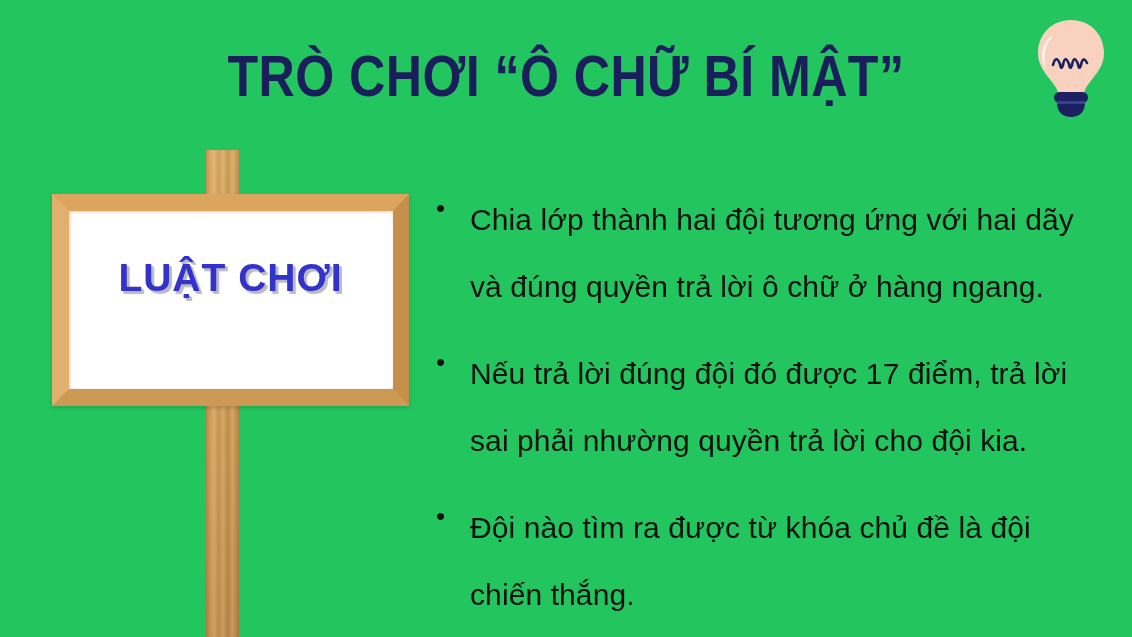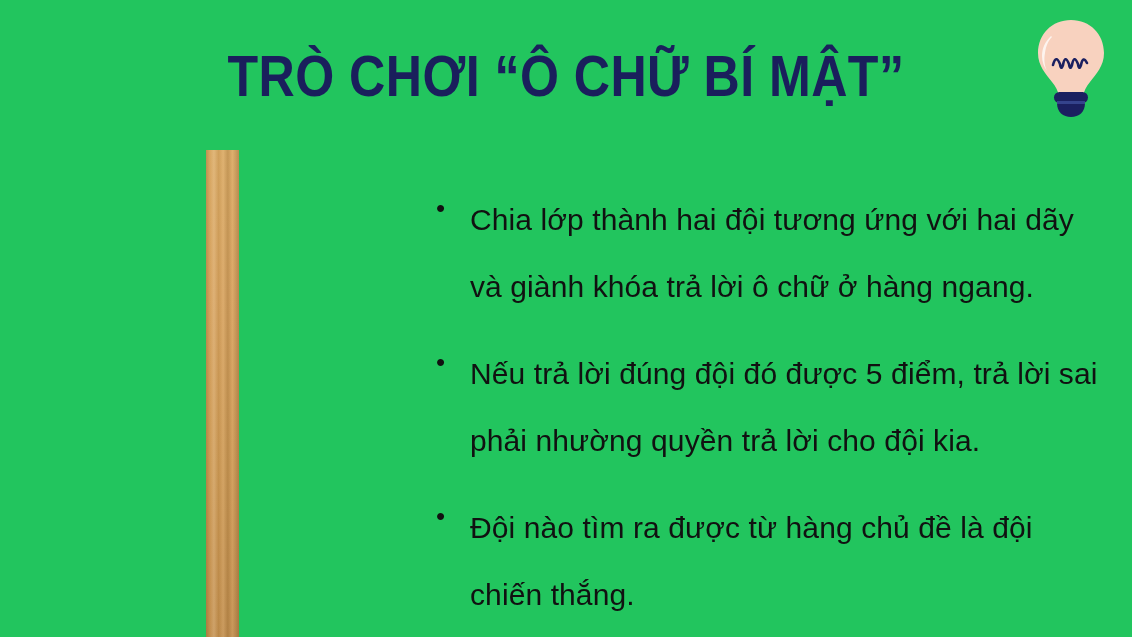--- a/index.html
+++ b/index.html
@@ -164,33 +164,38 @@
       <path d="M22 49 q3 -11 7 -1 q1 7 3 1 q2 -11 6 -1 q1 7 3 1 q2 -11 6 -1 q1 7 3 1 q2 -10 6 -2" fill="none" stroke="#1b2060" stroke-width="2.6" stroke-linecap="round" stroke-linejoin="round"></path>
 
       <rect x="23" y="76" width="34" height="11" rx="5.5" fill="#1b2060"></rect>
       <path d="M26 87 L54 87 C54 96 48 101 40 101 C32 101 26 96 26 87 Z" fill="#1b2060"></path>
       <rect x="26" y="85" width="28" height="3" fill="#3a4a94" opacity="0.85"></rect>
     </svg>
   </div>
 
   <div id="sign-post"></div>
 
+  <div id="sign-board">
+    <div id="sign-frame"></div>
+    <div id="sign-inner"></div>
+    <div id="sign-text">LUẬT CHƠI</div>
+  </div>
 
   <div id="bullets">
 
     <div class="bullet-row">
       <div class="bullet-dot">•</div>
-      <div class="bullet-text">Chia lớp thành hai đội tương ứng với hai dãy và giành khóa trả lời ô chữ ở hàng ngang.</div>
+      <div class="bullet-text">Chia lớp thành hai đội tương ứng với hai dãy và đúng quyền trả lời ô chữ ở hàng ngang.</div>
     </div>
 
     <div class="bullet-row">
       <div class="bullet-dot">•</div>
-      <div class="bullet-text">Nếu trả lời đúng đội đó được 5 điểm, trả lời sai phải nhường quyền trả lời cho đội kia.</div>
+      <div class="bullet-text">Nếu trả lời đúng đội đó được 17 điểm, trả lời sai phải nhường quyền trả lời cho đội kia.</div>
     </div>
 
     <div class="bullet-row">
       <div class="bullet-dot">•</div>
-      <div class="bullet-text">Đội nào tìm ra được từ hàng chủ đề là đội chiến thắng.</div>
+      <div class="bullet-text">Đội nào tìm ra được từ khóa chủ đề là đội chiến thắng.</div>
     </div>
 
   </div>
 
 </div>
 
 </body></html>

